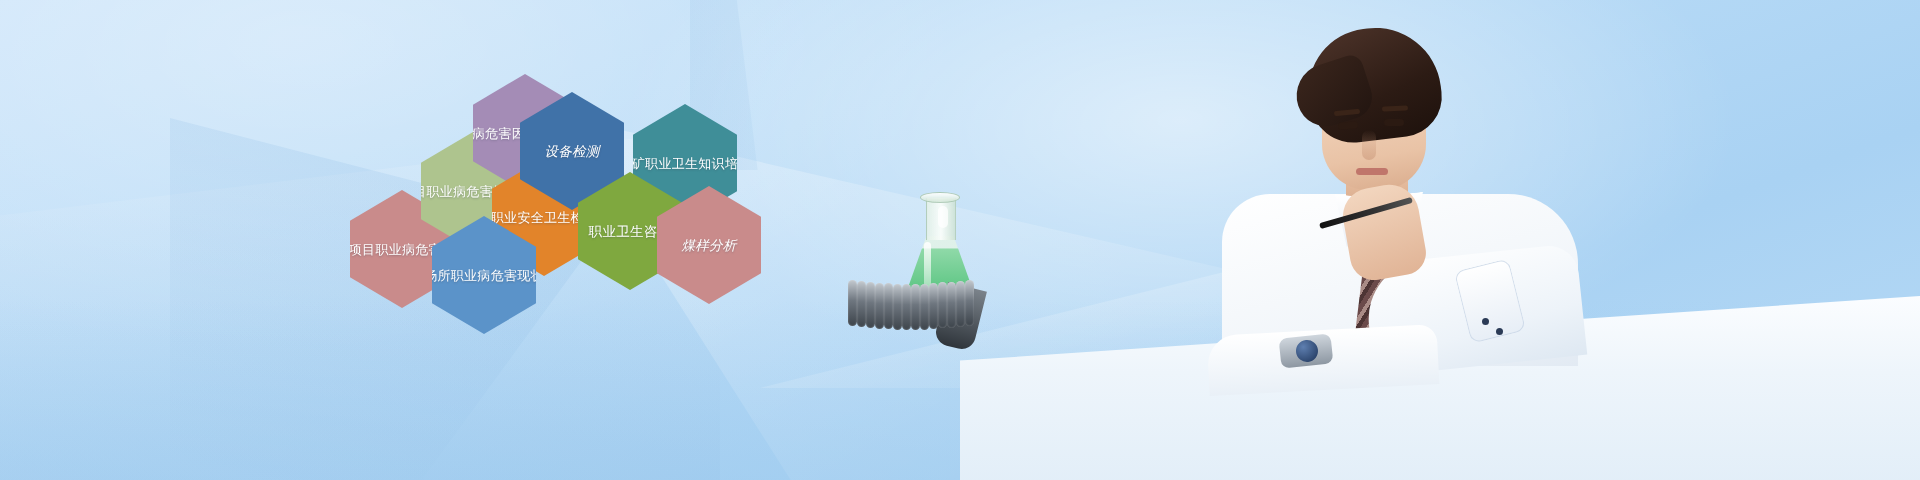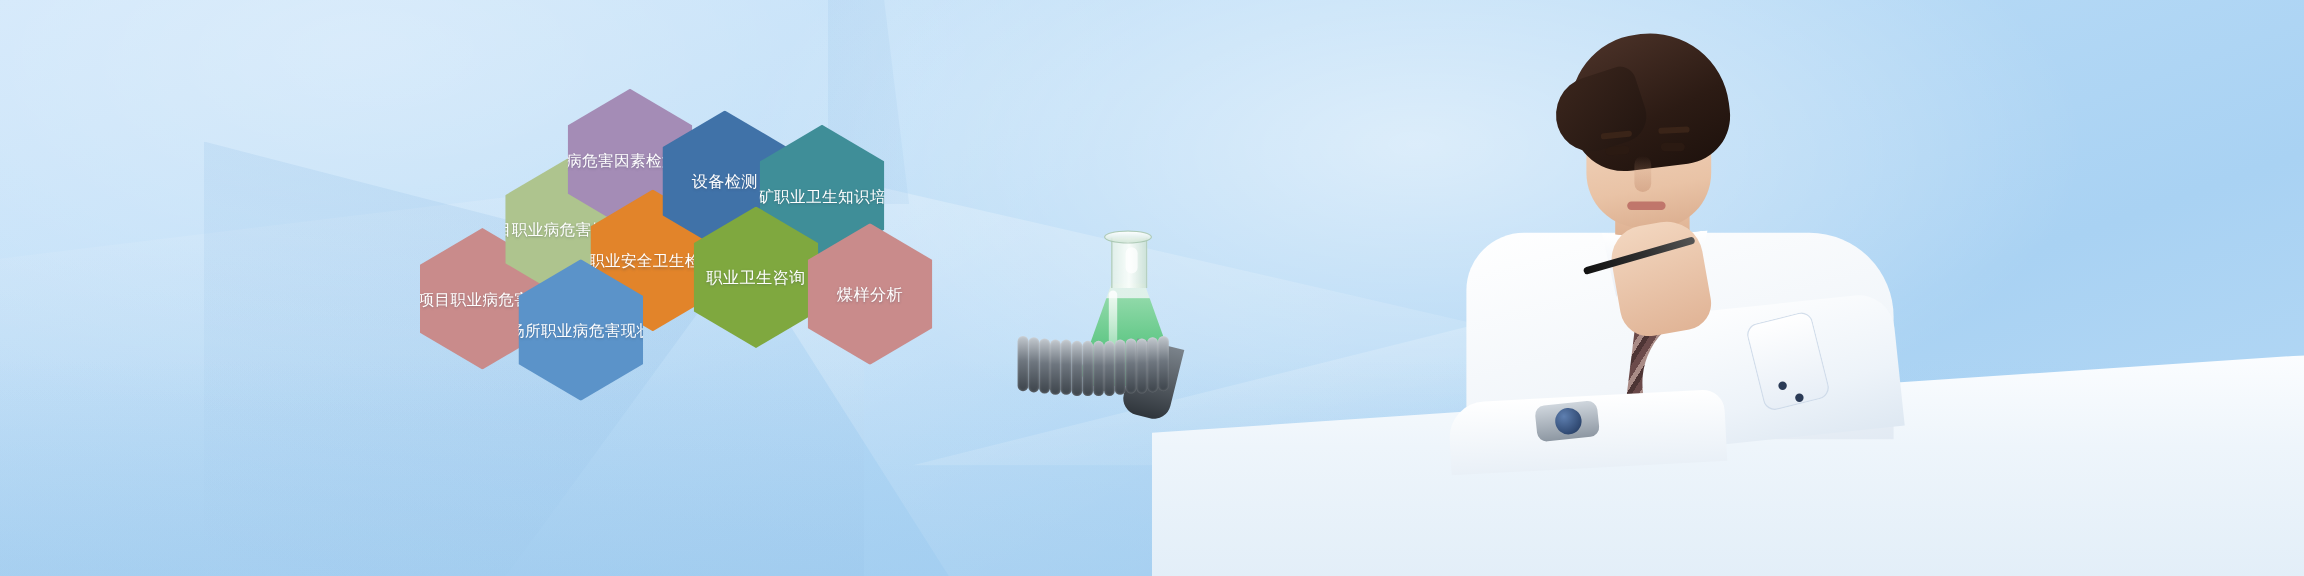--- a/index.html
+++ b/index.html
@@ -300,30 +300,30 @@
       </div>
       <div class="hex" style="left: 421px; top: 132px; background: rgb(174, 196, 142);">
         <span class="hex-label">建设项目职业病危害控制效果评价</span>
       </div>
       <div class="hex" style="left: 473px; top: 74px; background: rgb(164, 140, 182);">
         <span class="hex-label">职业病危害因素检测与评价</span>
       </div>
       <div class="hex" style="left: 492px; top: 158px; background: rgb(226, 132, 42);">
         <span class="hex-label">煤矿职业安全卫生检测评价</span>
       </div>
-      <div class="hex small" style="left: 552px; top: 92px; background: rgb(64, 114, 168);">
+      <div class="hex small" style="left: 520px; top: 92px; background: rgb(64, 114, 168); font-style: italic;">
         <span class="hex-label">设备检测</span>
       </div>
       <div class="hex" style="left: 633px; top: 104px; background: rgb(63, 142, 152);">
         <span class="hex-label">煤矿职业卫生知识培训</span>
       </div>
       <div class="hex small" style="left: 578px; top: 172px; background: rgb(127, 168, 63);">
         <span class="hex-label">职业卫生咨询</span>
       </div>
-      <div class="hex small" style="left: 673px; top: 186px; background: rgb(201, 139, 139);">
+      <div class="hex small" style="left: 657px; top: 186px; background: rgb(201, 139, 139); font-style: italic;">
         <span class="hex-label">煤样分析</span>
       </div>
       <div class="hex" style="left: 432px; top: 216px; background: rgb(91, 147, 201);">
         <span class="hex-label">作业场所职业病危害现状评价</span>
       </div>
     </div>
 
 </div>
 
 </body></html>

